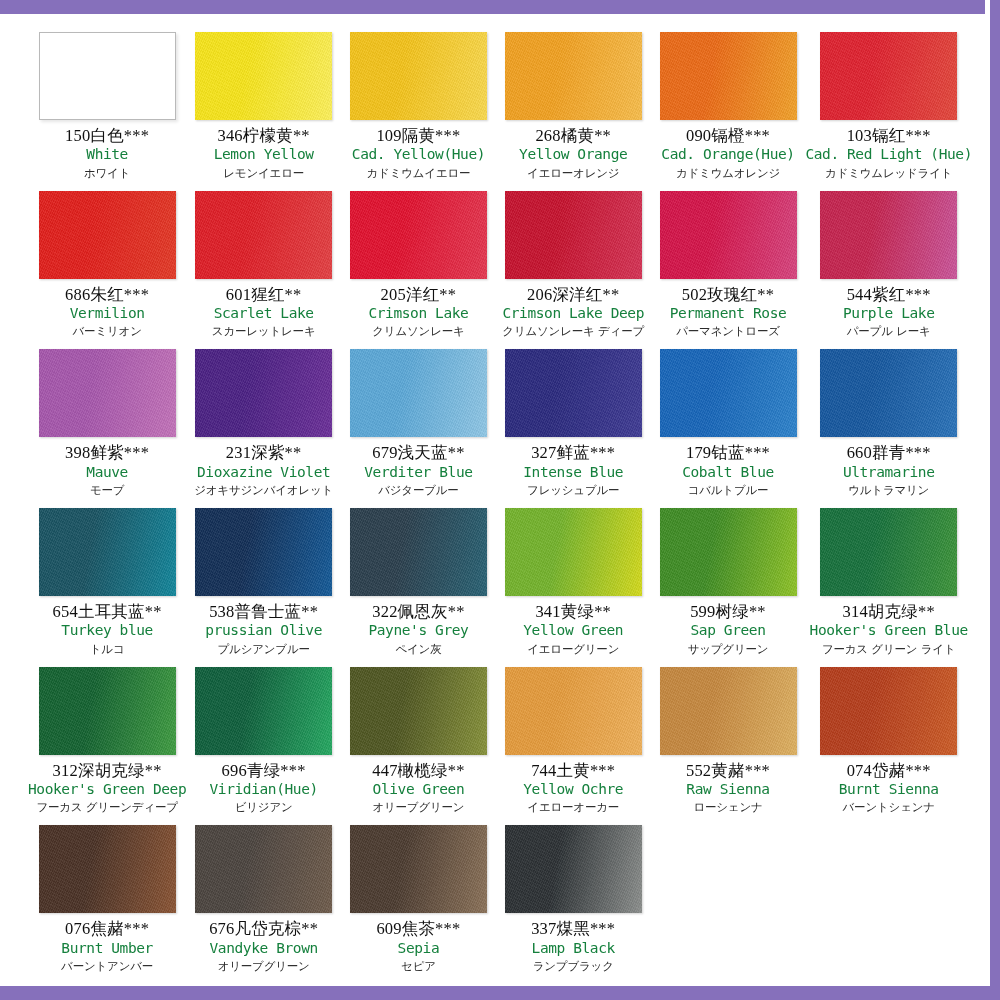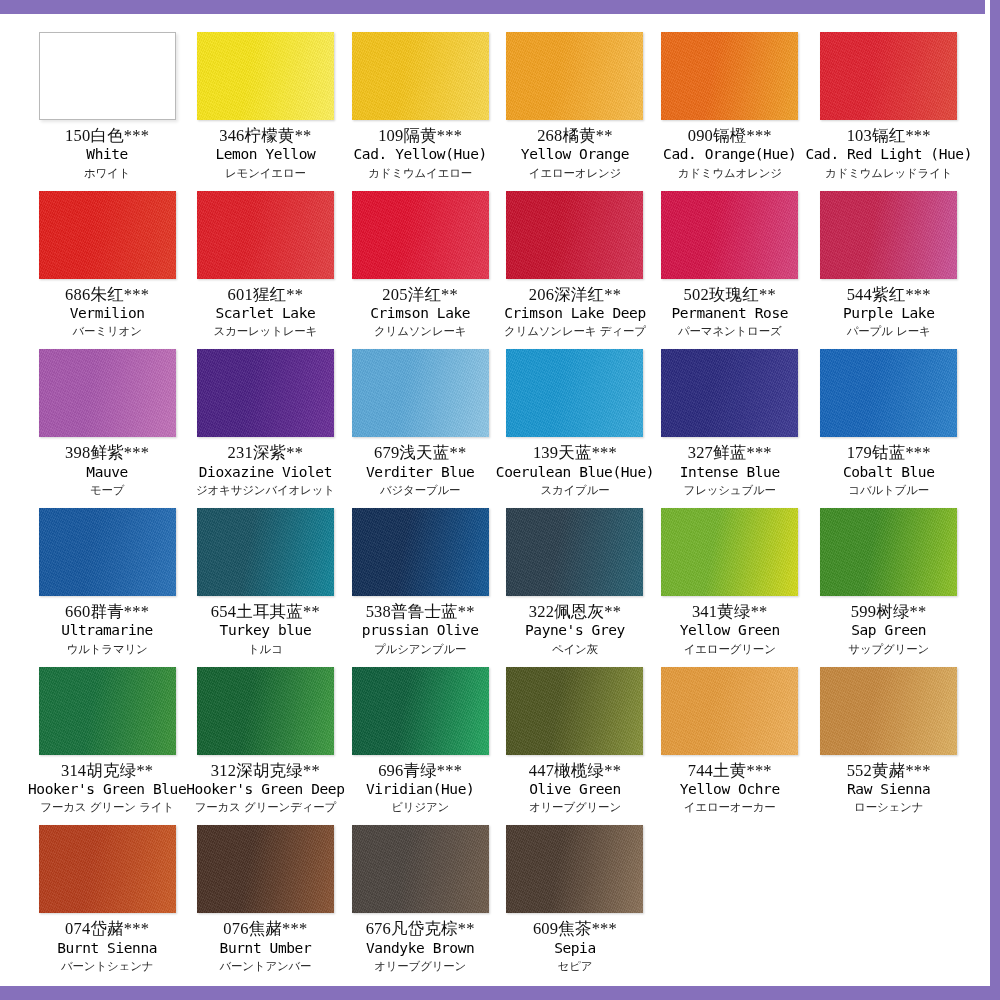--- a/index.html
+++ b/index.html
@@ -85,21 +85,21 @@
   }
   .l-cn {
     font-size: 16.5px;
     color: #101010;
     letter-spacing: 0.2px;
     white-space: nowrap;
     font-family: "Liberation Serif", "DejaVu Serif", serif;
   }
   .l-en {
     font-size: 14.5px;
-    color: #000000;
+    color: #15803d;
     white-space: nowrap;
     margin-top: 1px;
     font-family: "DejaVu Sans Mono", "Liberation Mono", monospace;
     letter-spacing: -0.4px;
   }
   .l-jp {
     font-size: 11.5px;
     color: #2a2a2a;
     white-space: nowrap;
     margin-top: 3px;
@@ -261,30 +261,20 @@
         <div class="swatch" style="background: linear-gradient(100deg, rgb(91, 167, 214) 0%, rgb(91, 167, 214) 38%, rgb(143, 198, 228) 100%);">
           <div class="grain"></div>
         </div>
         <div class="labels">
           <div class="l-cn">679浅天蓝**</div>
           <div class="l-en">Verditer Blue</div>
           <div class="l-jp">バジターブルー</div>
         </div>
       </div>
       <div class="cell">
-        <div class="swatch" style="background: linear-gradient(100deg, rgb(26, 150, 207) 0%, rgb(26, 150, 207) 38%, rgb(54, 168, 216) 100%);">
-          <div class="grain"></div>
-        </div>
-        <div class="labels">
-          <div class="l-cn">139天蓝***</div>
-          <div class="l-en">Coerulean Blue(Hue)</div>
-          <div class="l-jp">スカイブルー</div>
-        </div>
-      </div>
-      <div class="cell">
         <div class="swatch" style="background: linear-gradient(100deg, rgb(43, 42, 126) 0%, rgb(43, 42, 126) 38%, rgb(63, 59, 147) 100%);">
           <div class="grain"></div>
         </div>
         <div class="labels">
           <div class="l-cn">327鲜蓝***</div>
           <div class="l-en">Intense Blue</div>
           <div class="l-jp">フレッシュブルー</div>
         </div>
       </div>
       <div class="cell">
@@ -450,15 +440,25 @@
       <div class="cell">
         <div class="swatch" style="background: linear-gradient(100deg, rgb(75, 59, 48) 0%, rgb(75, 59, 48) 38%, rgb(138, 113, 88) 100%);">
           <div class="grain"></div>
         </div>
         <div class="labels">
           <div class="l-cn">609焦茶***</div>
           <div class="l-en">Sepia</div>
           <div class="l-jp">セピア</div>
         </div>
       </div>
+      <div class="cell">
+        <div class="swatch" style="background: linear-gradient(100deg, rgb(44, 49, 52) 0%, rgb(44, 49, 52) 38%, rgb(139, 142, 140) 100%);">
+          <div class="grain"></div>
+        </div>
+        <div class="labels">
+          <div class="l-cn">337煤黑***</div>
+          <div class="l-en">Lamp Black</div>
+          <div class="l-jp">ランプブラック</div>
+        </div>
+      </div>
     </div>
 
 </div>
 
 </body></html>

